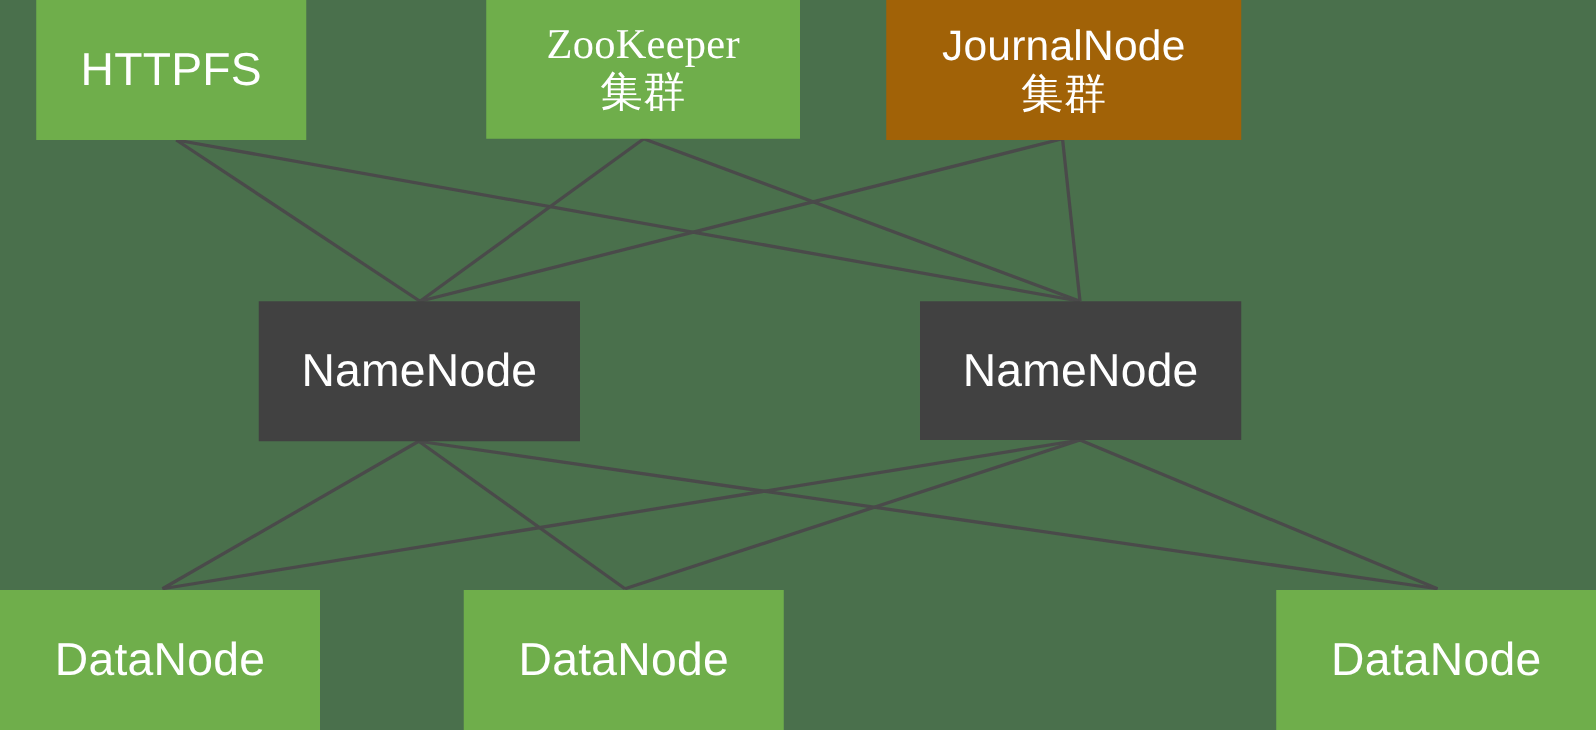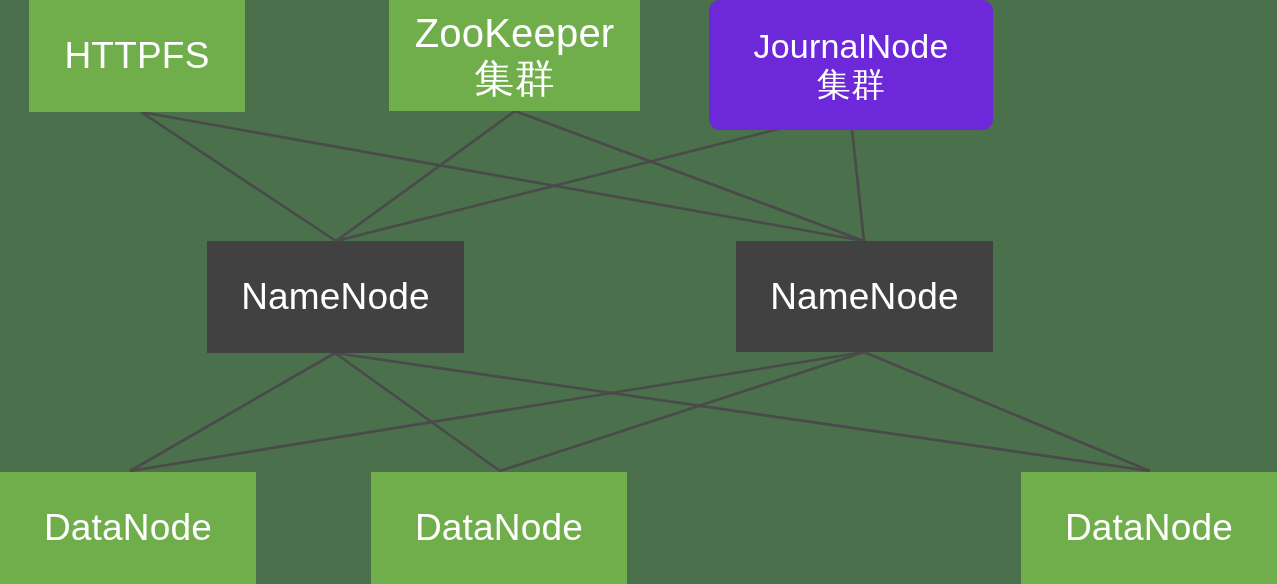--- a/index.html
+++ b/index.html
@@ -67,23 +67,23 @@
       <line x1="335" y1="353" x2="130" y2="471" stroke="#4a4a4a" stroke-width="2.6" stroke-linecap="butt"></line>
       <line x1="335" y1="353" x2="500" y2="471" stroke="#4a4a4a" stroke-width="2.6" stroke-linecap="butt"></line>
       <line x1="335" y1="353" x2="1150" y2="471" stroke="#4a4a4a" stroke-width="2.6" stroke-linecap="butt"></line>
       <line x1="864" y1="352" x2="130" y2="471" stroke="#4a4a4a" stroke-width="2.6" stroke-linecap="butt"></line>
       <line x1="864" y1="352" x2="500" y2="471" stroke="#4a4a4a" stroke-width="2.6" stroke-linecap="butt"></line>
       <line x1="864" y1="352" x2="1150" y2="471" stroke="#4a4a4a" stroke-width="2.6" stroke-linecap="butt"></line>
     </svg>
 
   <div id="node-layer">
       <div class="node node-green" style="left: 29px; top: 0px; width: 216px; height: 112px; font-size: 37px; background: rgb(111, 174, 75); color: rgb(255, 255, 255);"><span class="node-label">HTTPFS</span></div>
-      <div class="node node-green" style="left: 389px; top: 0px; width: 251px; height: 111px; font-size: 40px; background: rgb(111, 174, 75); color: rgb(255, 255, 255);"><span class="node-label">ZooKeeper
+      <div class="node node-green" style="left: 389px; top: 0px; width: 251px; height: 111px; font-size: 34px; background: rgb(111, 174, 75); color: rgb(255, 255, 255); font-family: Liberation Serif, serif;"><span class="node-label">ZooKeeper
 集群</span></div>
-      <div class="node node-green" style="left: 709px; top: 0px; width: 284px; height: 130px; font-size: 34px; background: #6d28d9; color: rgb(255, 255, 255); border-radius: 11px;"><span class="node-label">JournalNode
+      <div class="node node-green" style="left: 709px; top: 0px; width: 284px; height: 112px; font-size: 34px; background: #a16207; color: rgb(255, 255, 255);"><span class="node-label">JournalNode
 集群</span></div>
       <div class="node node-dark" style="left: 207px; top: 241px; width: 257px; height: 112px; font-size: 37px; background: rgb(65, 65, 65); color: rgb(255, 255, 255);"><span class="node-label">NameNode</span></div>
       <div class="node node-dark" style="left: 736px; top: 241px; width: 257px; height: 111px; font-size: 37px; background: rgb(65, 65, 65); color: rgb(255, 255, 255);"><span class="node-label">NameNode</span></div>
       <div class="node node-green" style="left: 0px; top: 472px; width: 256px; height: 112px; font-size: 37px; background: rgb(111, 174, 75); color: rgb(255, 255, 255);"><span class="node-label">DataNode</span></div>
       <div class="node node-green" style="left: 371px; top: 472px; width: 256px; height: 112px; font-size: 37px; background: rgb(111, 174, 75); color: rgb(255, 255, 255);"><span class="node-label">DataNode</span></div>
       <div class="node node-green" style="left: 1021px; top: 472px; width: 256px; height: 112px; font-size: 37px; background: rgb(111, 174, 75); color: rgb(255, 255, 255);"><span class="node-label">DataNode</span></div>
     </div>
 
 </div>
 

